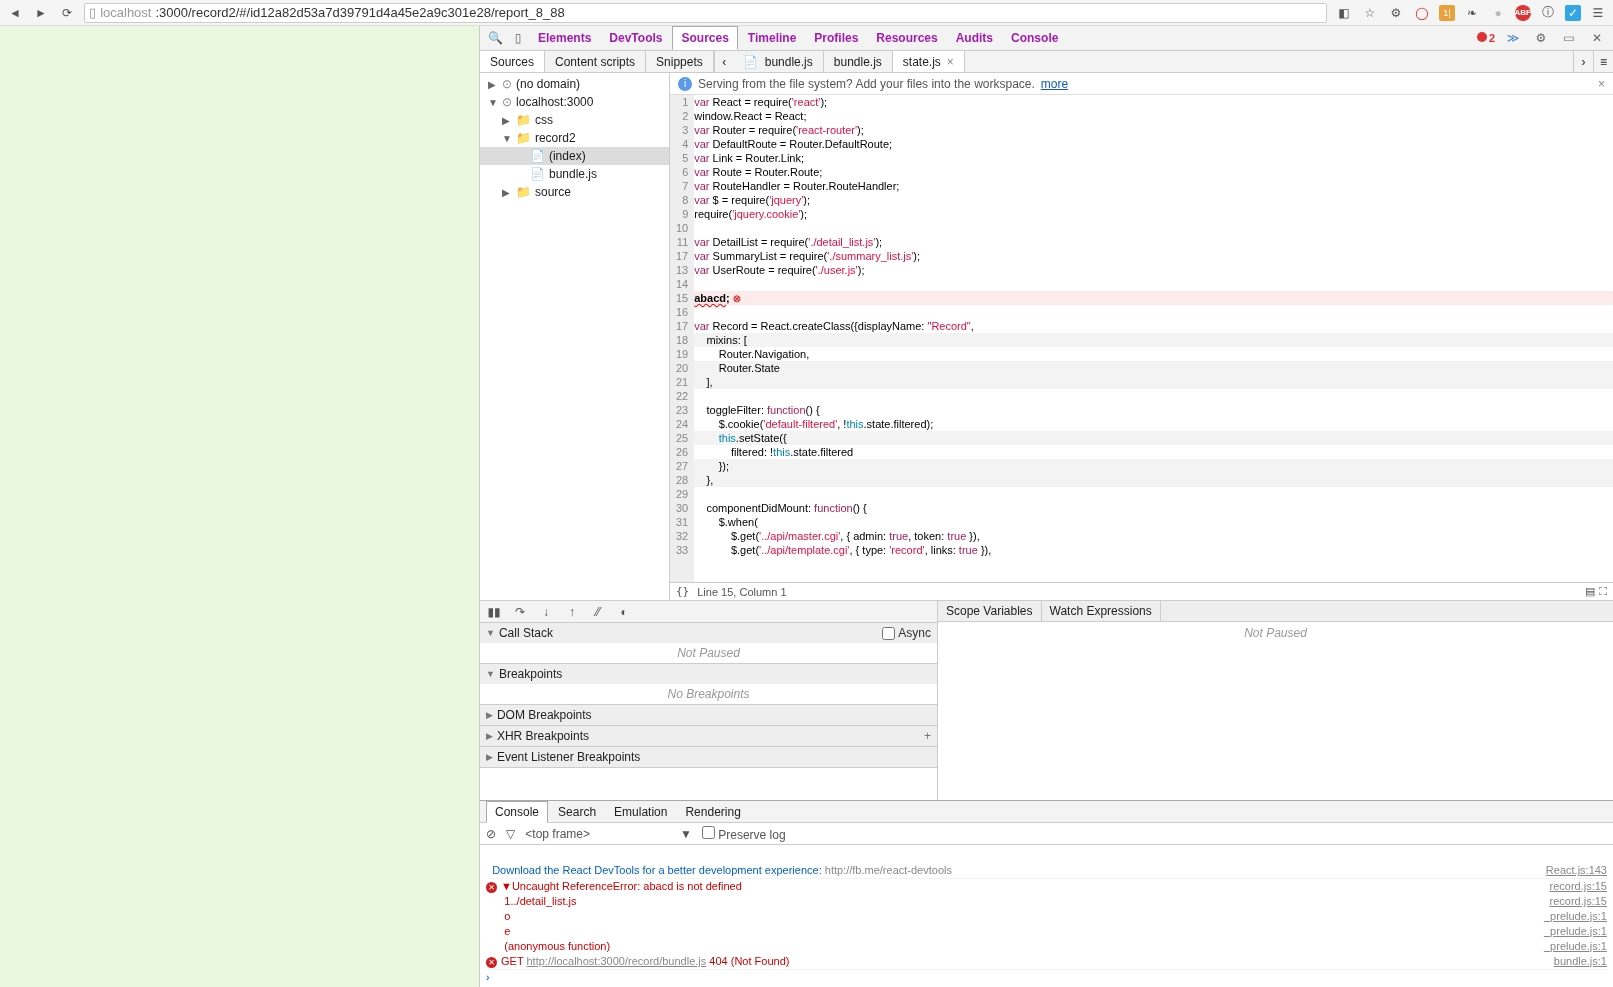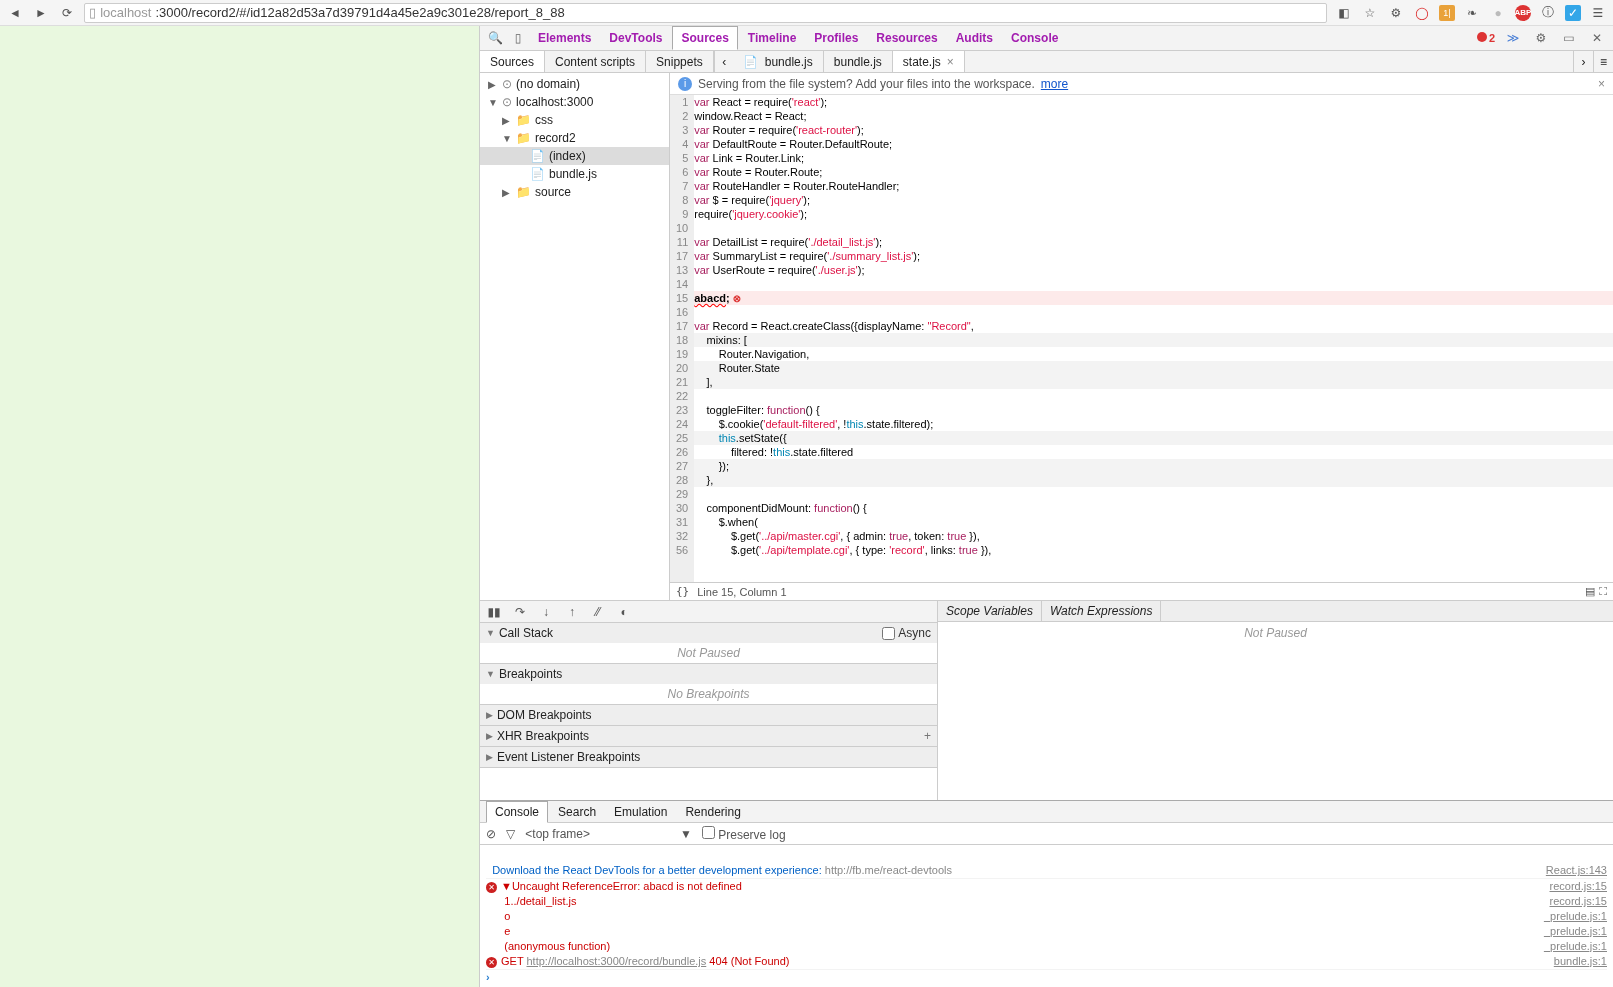--- a/index.html
+++ b/index.html
@@ -70,21 +70,21 @@
 .dbg-left { width: 458px; border-right: 1px solid #ccc; display: flex; flex-direction: column; }
 .dbg-toolbar { height: 22px; border-bottom: 1px solid #ccc; display: flex; align-items: center; padding: 0 6px; gap: 10px; background: #f3f3f3; }
 .dbg-ic { width: 16px; height: 16px; display: flex; align-items: center; justify-content: center; color: #555; font-size: 12px; }
 .dbg-sec { border-bottom: 1px solid #ccc; font-size: 12px; }
 .dbg-sec .hdr { background: #eee; padding: 3px 6px; display: flex; align-items: center; gap: 4px; }
 .dbg-sec .hdr .tri { color: #777; font-size: 9px; }
 .dbg-sec .bodytxt { padding: 3px 6px; color: #999; font-style: italic; text-align: center; }
 .dbg-sec .hdr .plus { margin-left: auto; color: #777; }
 .dbg-sec .async { margin-left: auto; display: flex; align-items: center; gap: 3px; font-style: normal; color: #333; }
 .dbg-right { flex: 1; display: flex; flex-direction: column; }
-.dbg-right .hdr2 { display: flex; background: #eee; border-bottom: 1px solid #ccc; font-size: 12px; font-style: italic; }
+.dbg-right .hdr2 { display: flex; background: #eee; border-bottom: 1px solid #ccc; font-size: 12px; }
 .dbg-right .hdr2 span { padding: 3px 8px; border-right: 1px solid #ccc; }
 .dbg-right .bodytxt2 { flex: 1; color: #999; font-style: italic; text-align: center; padding: 4px; }
 
 .console { border-top: 1px solid #aaa; display: flex; flex-direction: column; }
 .console-tabs { height: 22px; background: #f3f3f3; border-bottom: 1px solid #ccc; display: flex; align-items: center; padding: 0 6px; gap: 2px; }
 .console-tabs .tab { padding: 3px 8px; font-size: 12px; cursor: pointer; }
 .console-tabs .tab.active { background: #fff; border: 1px solid #aaa; border-bottom: 1px solid #fff; }
 .console-toolbar { height: 22px; border-bottom: 1px solid #ccc; display: flex; align-items: center; padding: 0 6px; gap: 10px; font-size: 12px; color: #555; }
 .console-body { flex: 1; font-family: Menlo, Consolas, monospace; font-size: 11px; padding: 2px 6px; margin-top: 16px; }
 .console-body .row { display: flex; justify-content: space-between; line-height: 15px; border-bottom: 1px solid #f3f3f3; }
@@ -246,21 +246,21 @@
               <div>23</div>
               <div>24</div>
               <div>25</div>
               <div>26</div>
               <div>27</div>
               <div>28</div>
               <div>29</div>
               <div>30</div>
               <div>31</div>
               <div>32</div>
-              <div>56</div>
+              <div>33</div>
             </div>
           <div class="code" id="code"><div><span class="kw">var</span> React = require(<span class="str">'react'</span>);</div><div>window.React = React;</div><div><span class="kw">var</span> Router = require(<span class="str">'react-router'</span>);</div><div><span class="kw">var</span> DefaultRoute = Router.DefaultRoute;</div><div><span class="kw">var</span> Link = Router.Link;</div><div><span class="kw">var</span> Route = Router.Route;</div><div><span class="kw">var</span> RouteHandler = Router.RouteHandler;</div><div><span class="kw">var</span> $ = require(<span class="str">'jquery'</span>);</div><div>require(<span class="str">'jquery.cookie'</span>);</div><div>&nbsp;</div><div><span class="kw">var</span> DetailList = require(<span class="str">'./detail_list.js'</span>);</div><div><span class="kw">var</span> SummaryList = require(<span class="str">'./summary_list.js'</span>);</div><div><span class="kw">var</span> UserRoute = require(<span class="str">'./user.js'</span>);</div><div>&nbsp;</div><div class="err"><span style="text-decoration: wavy underline red">abacd</span>; <span class="err-ic">⊗</span></div><div>&nbsp;</div><div><span class="kw">var</span> Record = React.createClass({displayName: <span class="str">"Record"</span>,</div><div class="odd">    mixins: [</div><div>        Router.Navigation,</div><div class="odd">        Router.State</div><div class="odd">    ],</div><div>&nbsp;</div><div>    toggleFilter: <span class="fn">function</span>() {</div><div>        $.cookie(<span class="str">'default-filtered'</span>, !<span class="this">this</span>.state.filtered);</div><div class="odd">        <span class="this">this</span>.setState({</div><div>            filtered: !<span class="this">this</span>.state.filtered</div><div class="odd">        });</div><div class="odd">    },</div><div>&nbsp;</div><div>    componentDidMount: <span class="fn">function</span>() {</div><div>        $.when(</div><div>            $.get(<span class="str">'../api/master.cgi'</span>, { admin: <span class="lit">true</span>, token: <span class="lit">true</span> }),</div><div>            $.get(<span class="str">'../api/template.cgi'</span>, { type: <span class="str">'record'</span>, links: <span class="lit">true</span> }),</div></div>
         </div>
         <div class="statusbar">
           <span class="braces">{}</span>
           <span>Line 15, Column 1</span>
           <div class="right">
             <span>▤</span>
             <span>⛶</span>
           </div>

